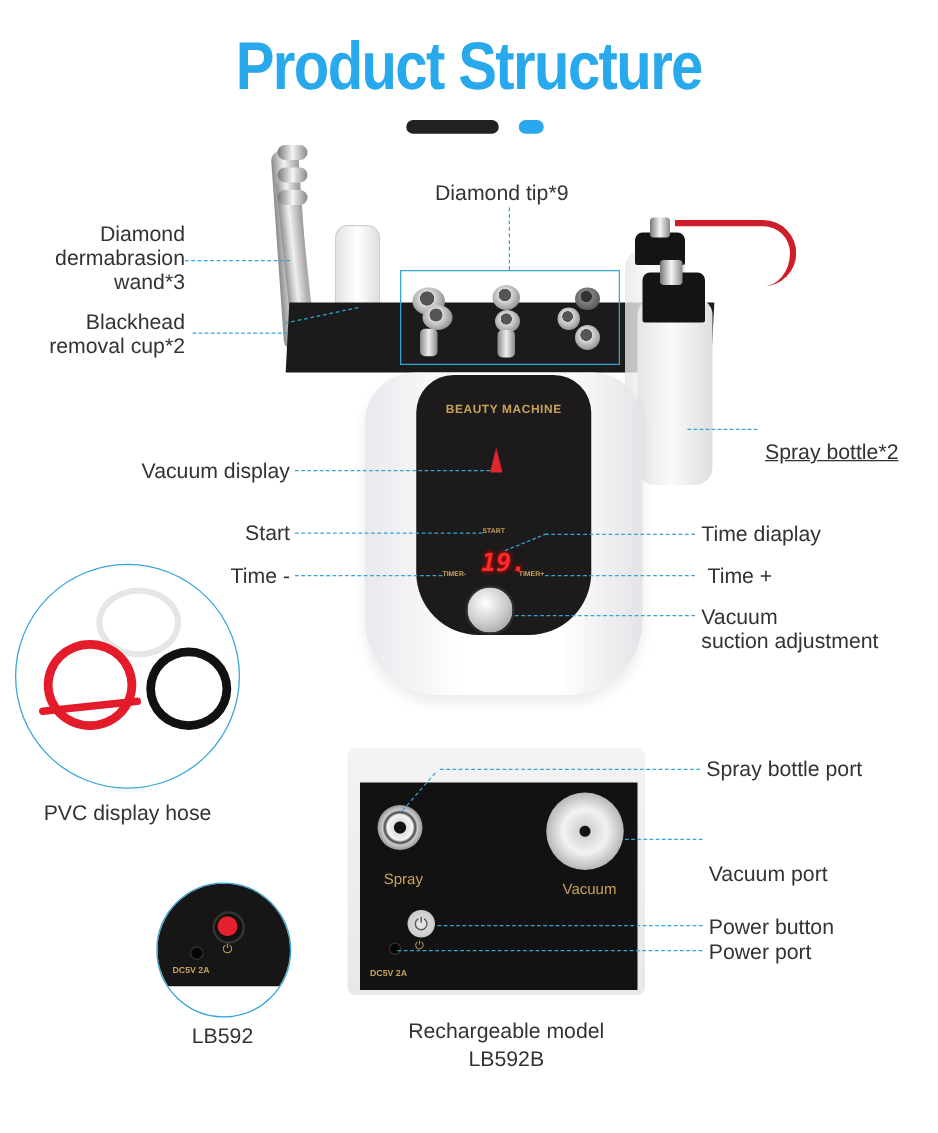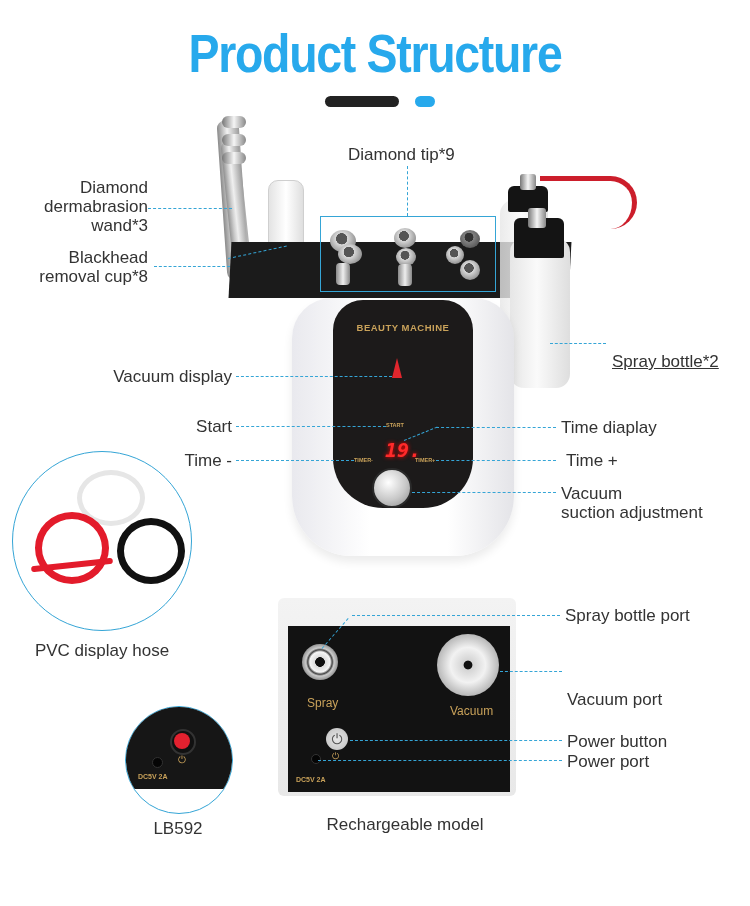--- a/index.html
+++ b/index.html
@@ -104,21 +104,21 @@
 
 <div class="abs lbl r" style="left:20px;top:178px;width:128px;">
   <div>Diamond</div>
   <div>dermabrasion</div>
   <div>wand*3</div>
 </div>
 <div class="abs dash" style="left:148px;top:208px;width:84px;"></div>
 
 <div class="abs lbl r" style="left:20px;top:248px;width:128px;">
   <div>Blackhead</div>
-  <div>removal cup*8</div>
+  <div>removal cup*2</div>
 </div>
 <div class="abs dash" style="left:154px;top:266px;width:76px;"></div>
 <div class="abs dash" style="left:228px;top:258px;width:60px;transform:rotate(-12deg);transform-origin:left;"></div>
 
 <div class="abs lbl" style="left:612px;top:352px;text-decoration:underline;">Spray bottle*2</div>
 <div class="abs dash" style="left:550px;top:343px;width:56px;"></div>
 
 <div class="abs lbl r" style="left:60px;top:367px;width:172px;">Vacuum display</div>
 <div class="abs dash" style="left:236px;top:376px;width:156px;"></div>
 
@@ -167,20 +167,21 @@
 <div class="abs rear-lbl" style="left:307px;top:696px;">Spray</div>
 <div class="abs vac-port" style="left:437px;top:634px;width:62px;height:62px;"></div>
 <div class="abs rear-lbl" style="left:450px;top:704px;">Vacuum</div>
 <div class="abs pwr-btn" style="left:326px;top:728px;width:22px;height:22px;">⏻</div>
 <div class="abs jack" style="left:311px;top:754px;width:8px;height:8px;"></div>
 <div class="abs" style="left:332px;top:751px;color:#c9a25a;font-size:9px;">⏻</div>
 <div class="abs rear-lbl" style="left:296px;top:776px;font-size:7px;font-weight:bold;">DC5V   2A</div>
 
 <div class="abs caption" style="left:300px;top:813px;width:210px;">
   <div>Rechargeable model</div>
+  <div>LB592B</div>
 </div>
 
 <div class="abs lbl" style="left:565px;top:606px;">Spray bottle port</div>
 <div class="abs dash" style="left:352px;top:615px;width:208px;"></div>
 <div class="abs dash" style="left:322px;top:648px;width:40px;transform:rotate(-49deg);transform-origin:left;"></div>
 
 <div class="abs lbl" style="left:567px;top:662px;margin-top:28px;">Vacuum port</div>
 <div class="abs dash" style="left:500px;top:671px;width:62px;"></div>
 
 <div class="abs lbl" style="left:567px;top:732px;">Power button</div>

